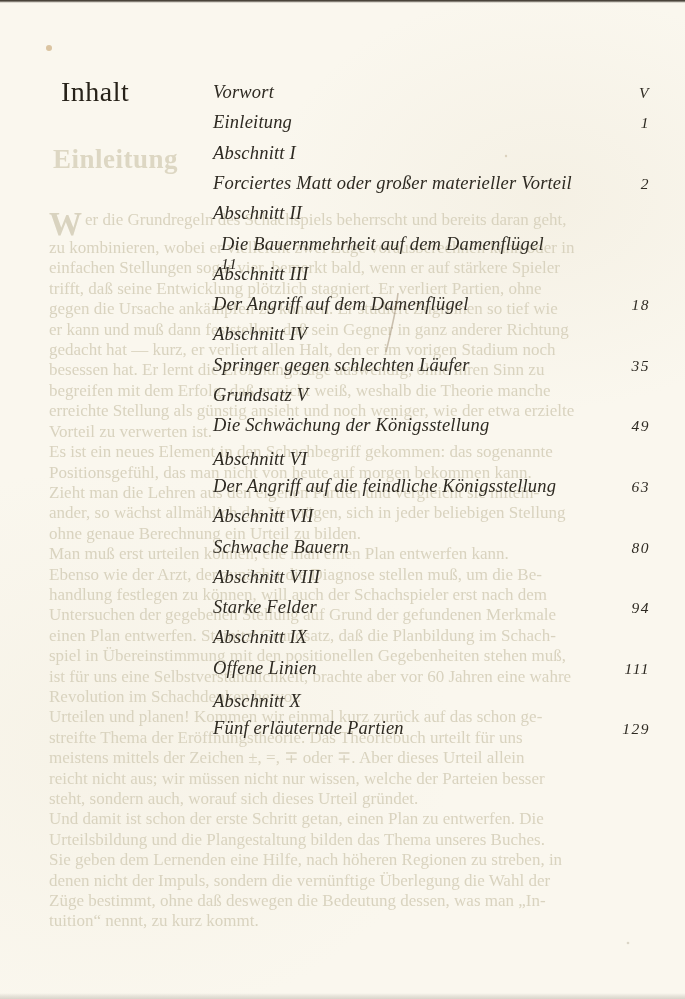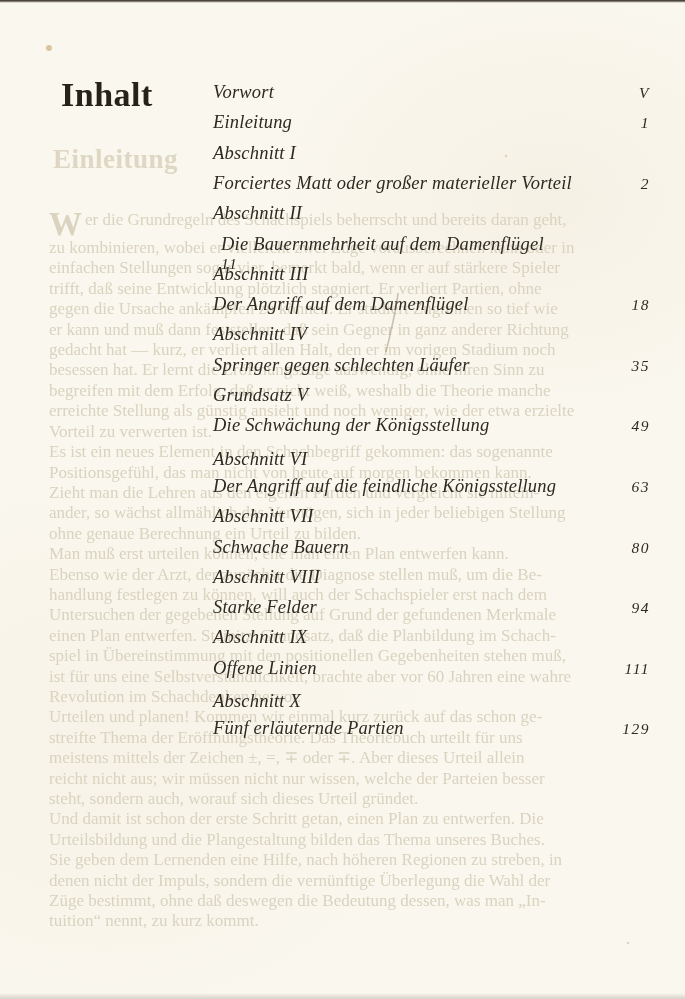--- a/index.html
+++ b/index.html
@@ -45,21 +45,21 @@
   .ghost-line.first::first-letter{
     font-size:33px;float:left;line-height:.85;margin-right:3px;font-weight:bold;
   }
   .ghost-footer{
     position:absolute;left:96px;top:997px;
     font-size:13px;color:#e3ded0;letter-spacing:.5px;
   }
   
   .title{
     position:absolute;left:61px;top:76px;
-    font-size:34px;font-weight:bold;letter-spacing:.5px;
+    font-size:28px;font-weight:normal;letter-spacing:.5px;
     color:#272219;
     text-align:center;
   }
   .toc{
     position:absolute;left:213px;top:0;width:437px;height:999px;
   }
   .toc-row{
     position:absolute;left:0;width:437px;height:24px;
     display:flex;justify-content:space-between;align-items:baseline;
     font-size:18.5px;color:#2e2a22;letter-spacing:.2px;

